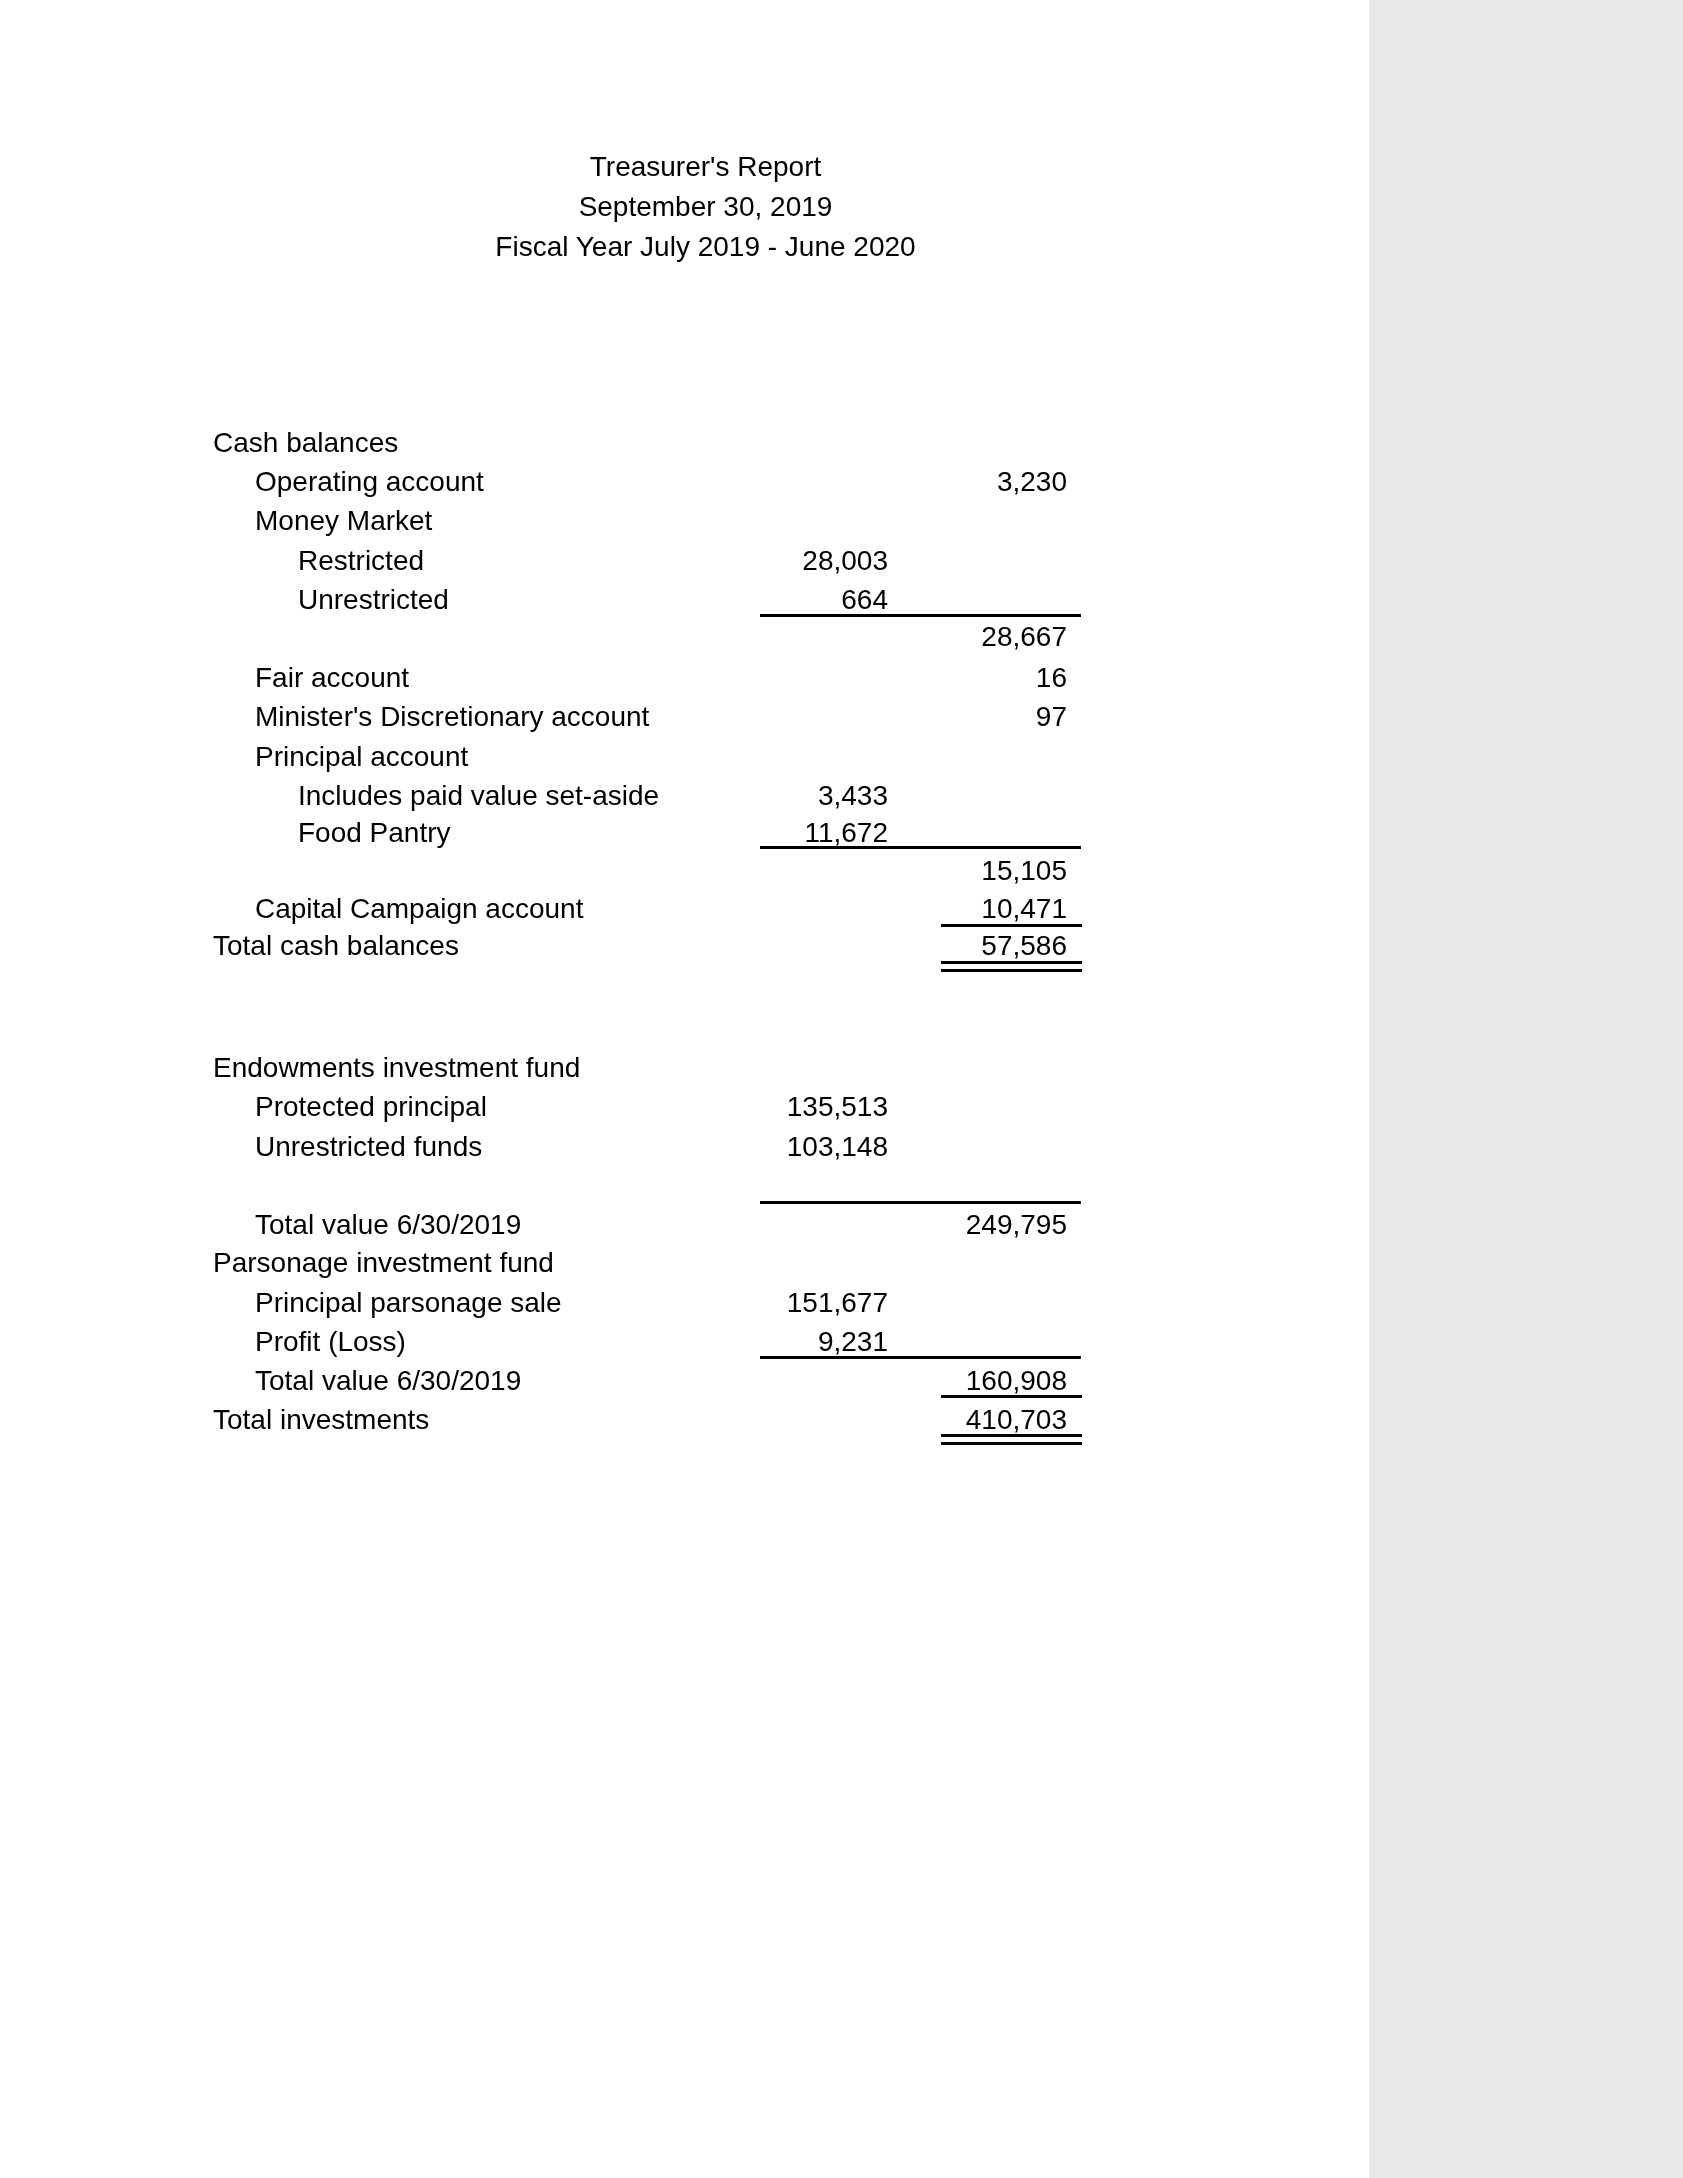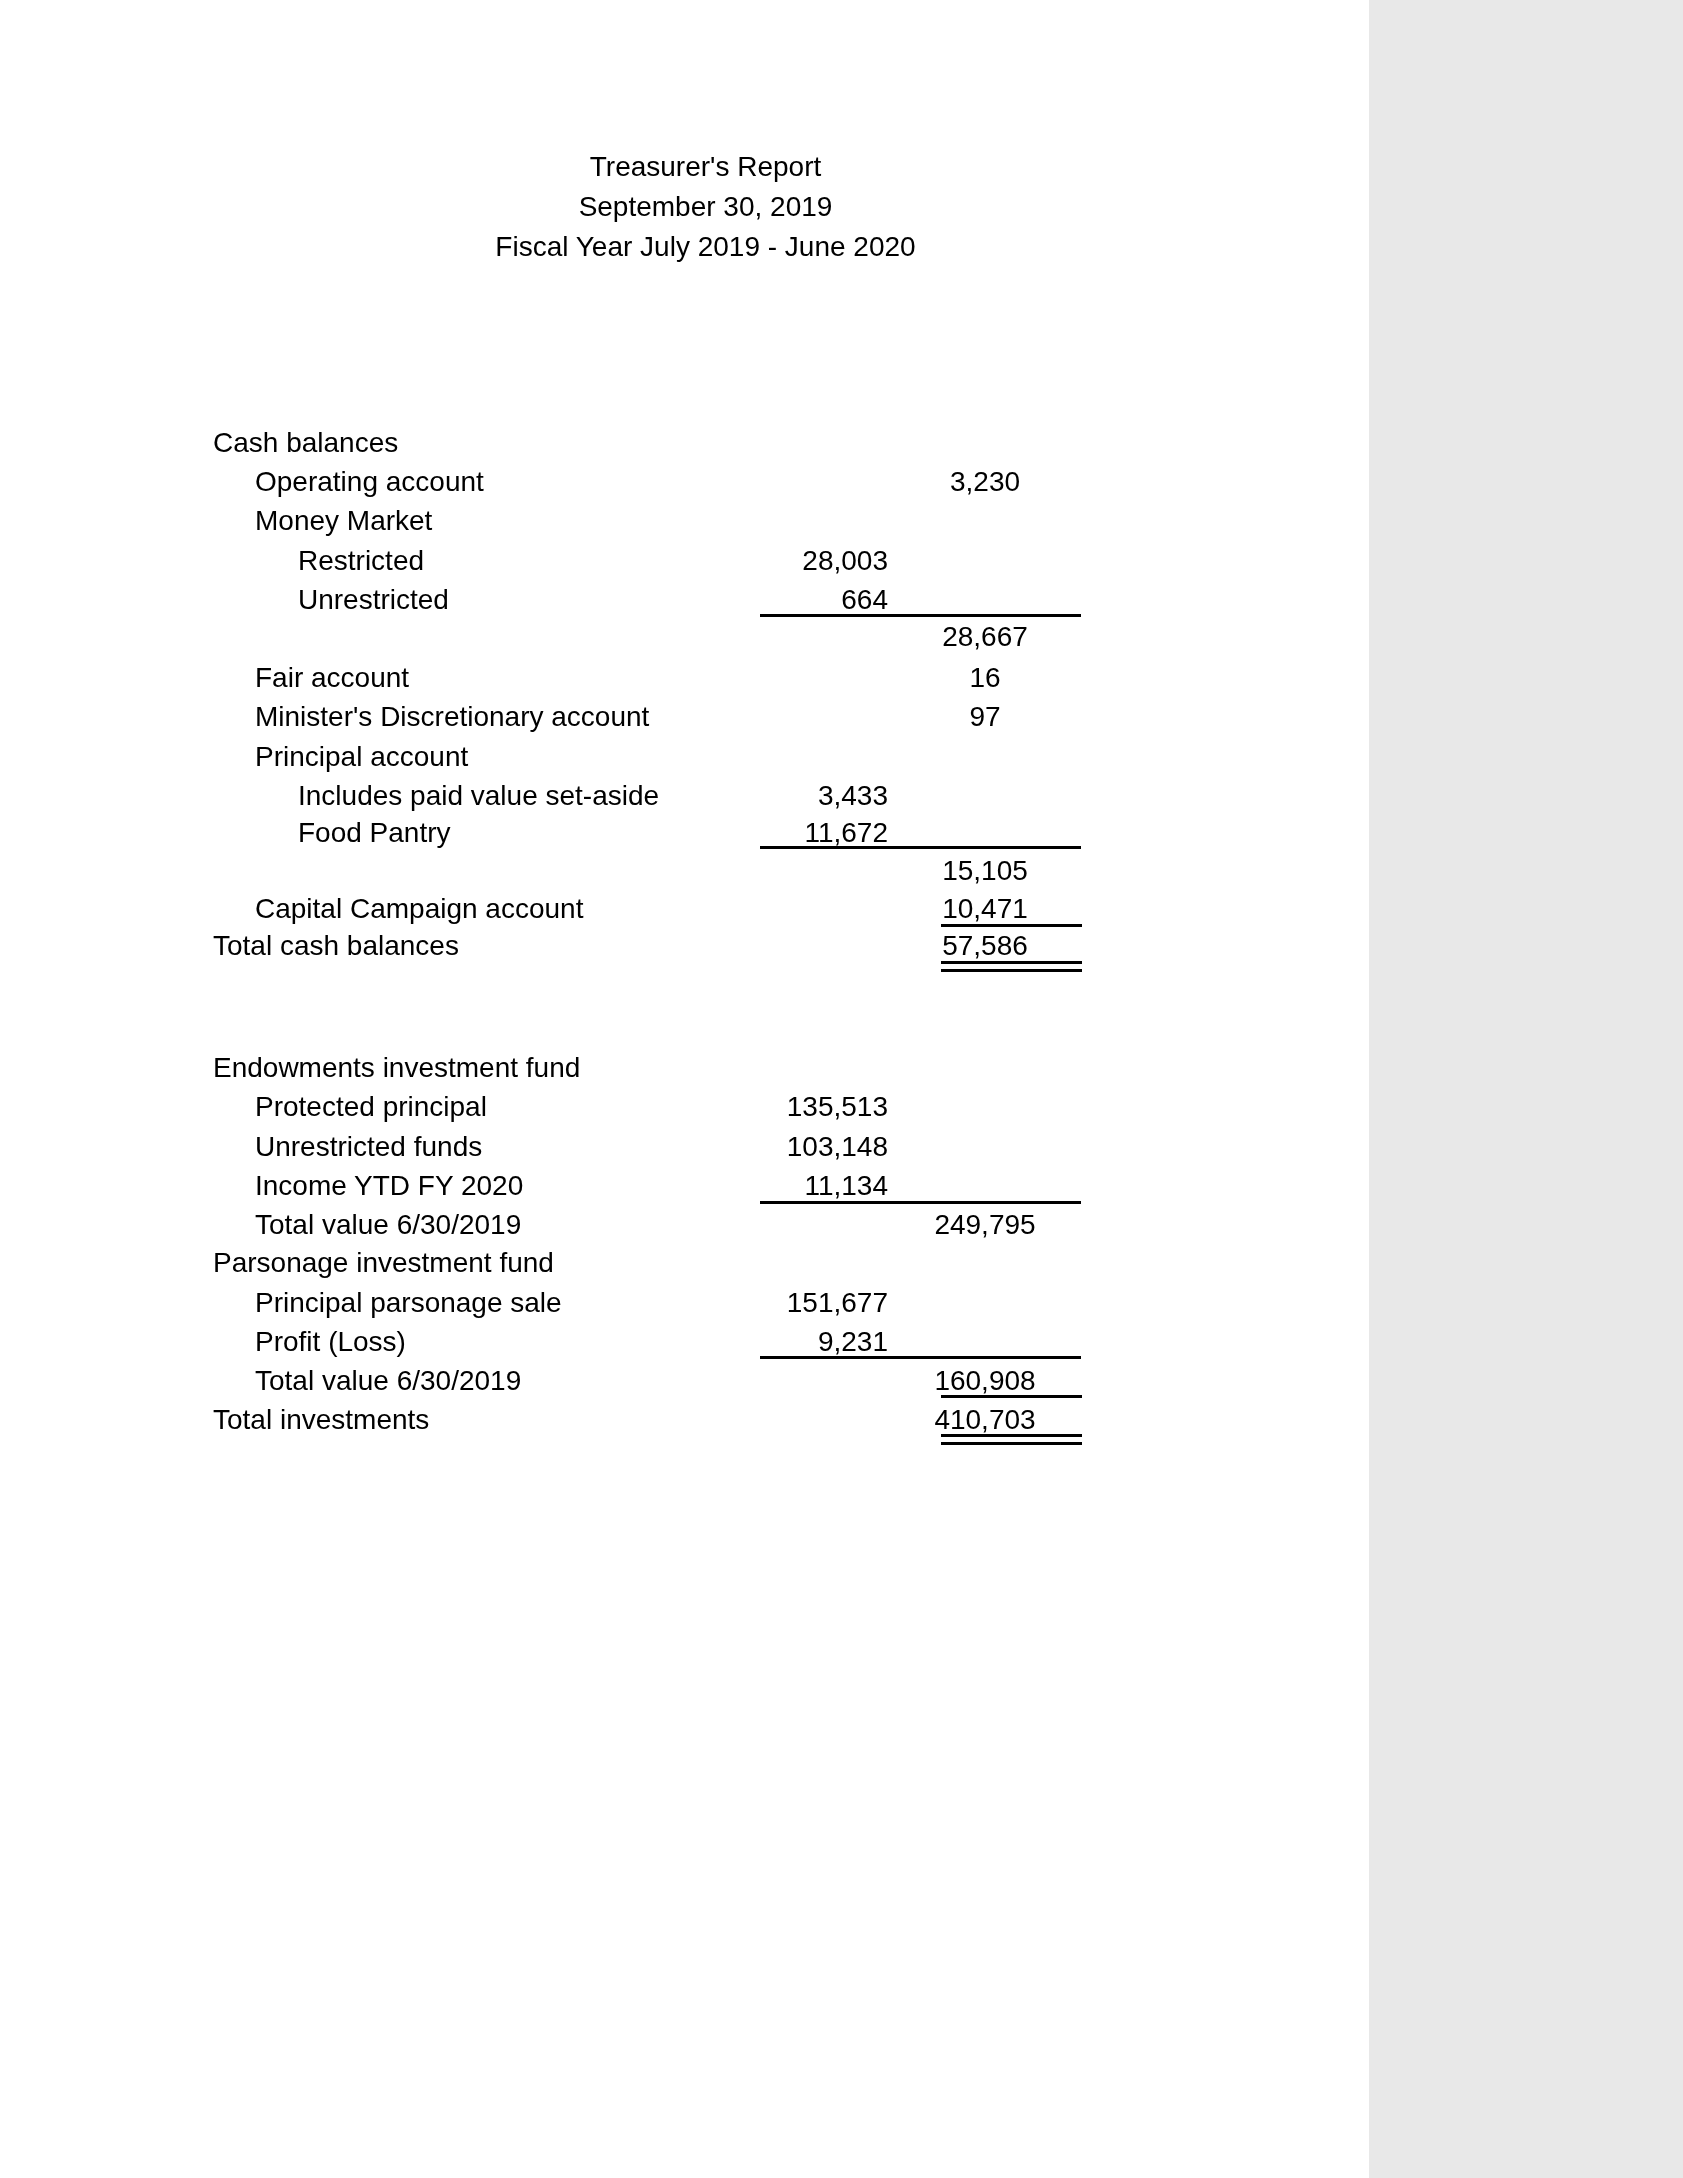--- a/index.html
+++ b/index.html
@@ -12,21 +12,21 @@
     position:absolute;left:359px;top:147px;width:693px;
     text-align:center;line-height:40px;white-space:nowrap;
   }
   .hdr div{height:40px;}
   .row{position:absolute;left:0;width:1683px;height:40px;line-height:40px;}
   .lbl{position:absolute;white-space:nowrap;}
   .lvl0 .lbl{left:213px;}
   .lvl1 .lbl{left:255px;}
   .lvl2 .lbl{left:298px;}
   .mid{position:absolute;left:640px;width:248px;text-align:right;white-space:nowrap;}
-  .rgt{position:absolute;left:861px;width:248px;text-align:center;white-space:nowrap;}
+  .rgt{position:absolute;left:819px;width:248px;text-align:right;white-space:nowrap;}
   .rule{position:absolute;height:0;border-top:3px solid #000;}
   .rule2{position:absolute;height:5px;border-top:3px solid #000;border-bottom:3px solid #000;}
 </style>
 </head>
 <body>
 
 <div class="page">
 
   <div class="hdr">
     <div>Treasurer's Report</div>
@@ -94,24 +94,20 @@
     <span class="lbl">Endowments investment fund</span>
   </div>
   <div class="row lvl1" style="top:1087px">
     <span class="lbl">Protected principal</span>
     <span class="mid">135,513</span>
   </div>
   <div class="row lvl1" style="top:1127px">
     <span class="lbl">Unrestricted funds</span>
     <span class="mid">103,148</span>
   </div>
-  <div class="row lvl1" style="top:1166px">
-    <span class="lbl">Income YTD FY 2020</span>
-    <span class="mid">11,134</span>
-  </div>
   <div class="rule" style="left:760px;top:1201px;width:321px"></div>
   <div class="row lvl1" style="top:1205px">
     <span class="lbl">Total value 6/30/2019</span>
     <span class="rgt">249,795</span>
   </div>
   <div class="row lvl0" style="top:1243px">
     <span class="lbl">Parsonage investment fund</span>
   </div>
   <div class="row lvl1" style="top:1283px">
     <span class="lbl">Principal parsonage sale</span>

